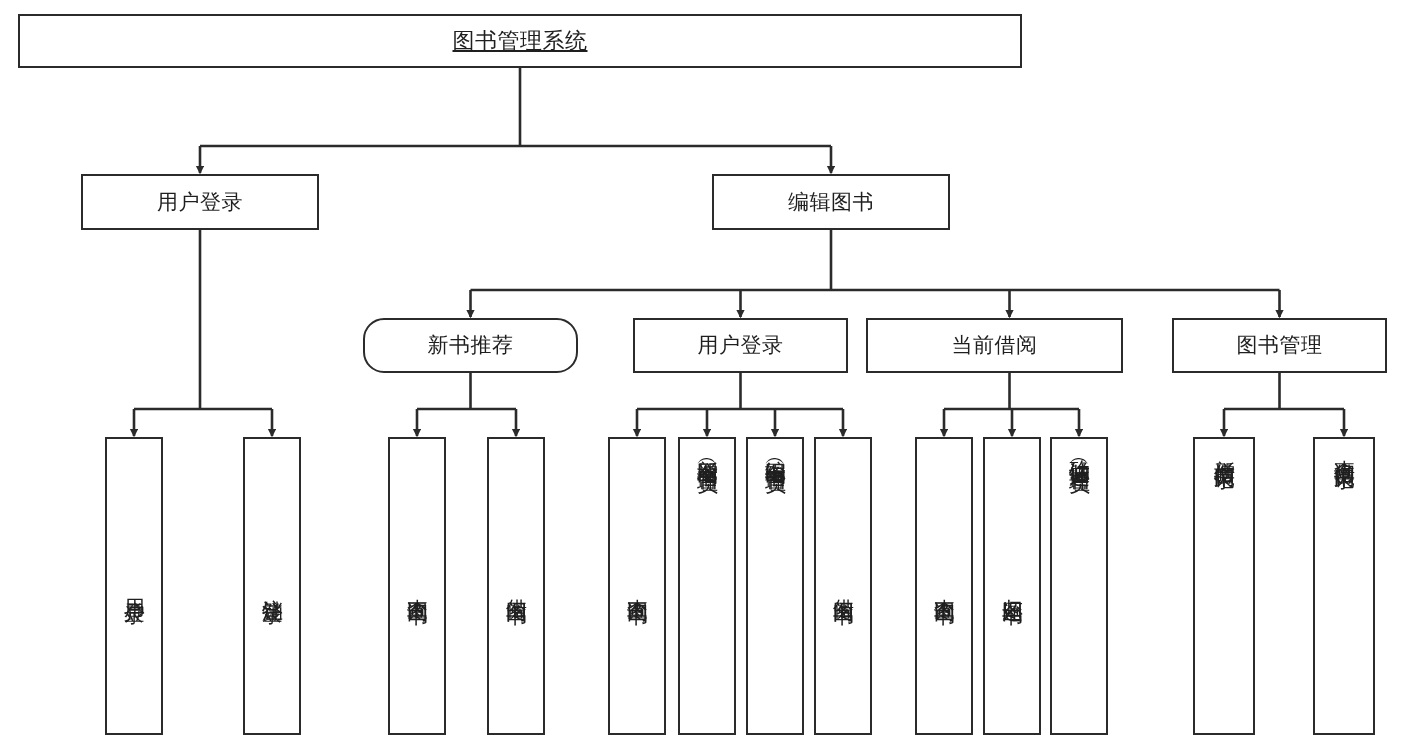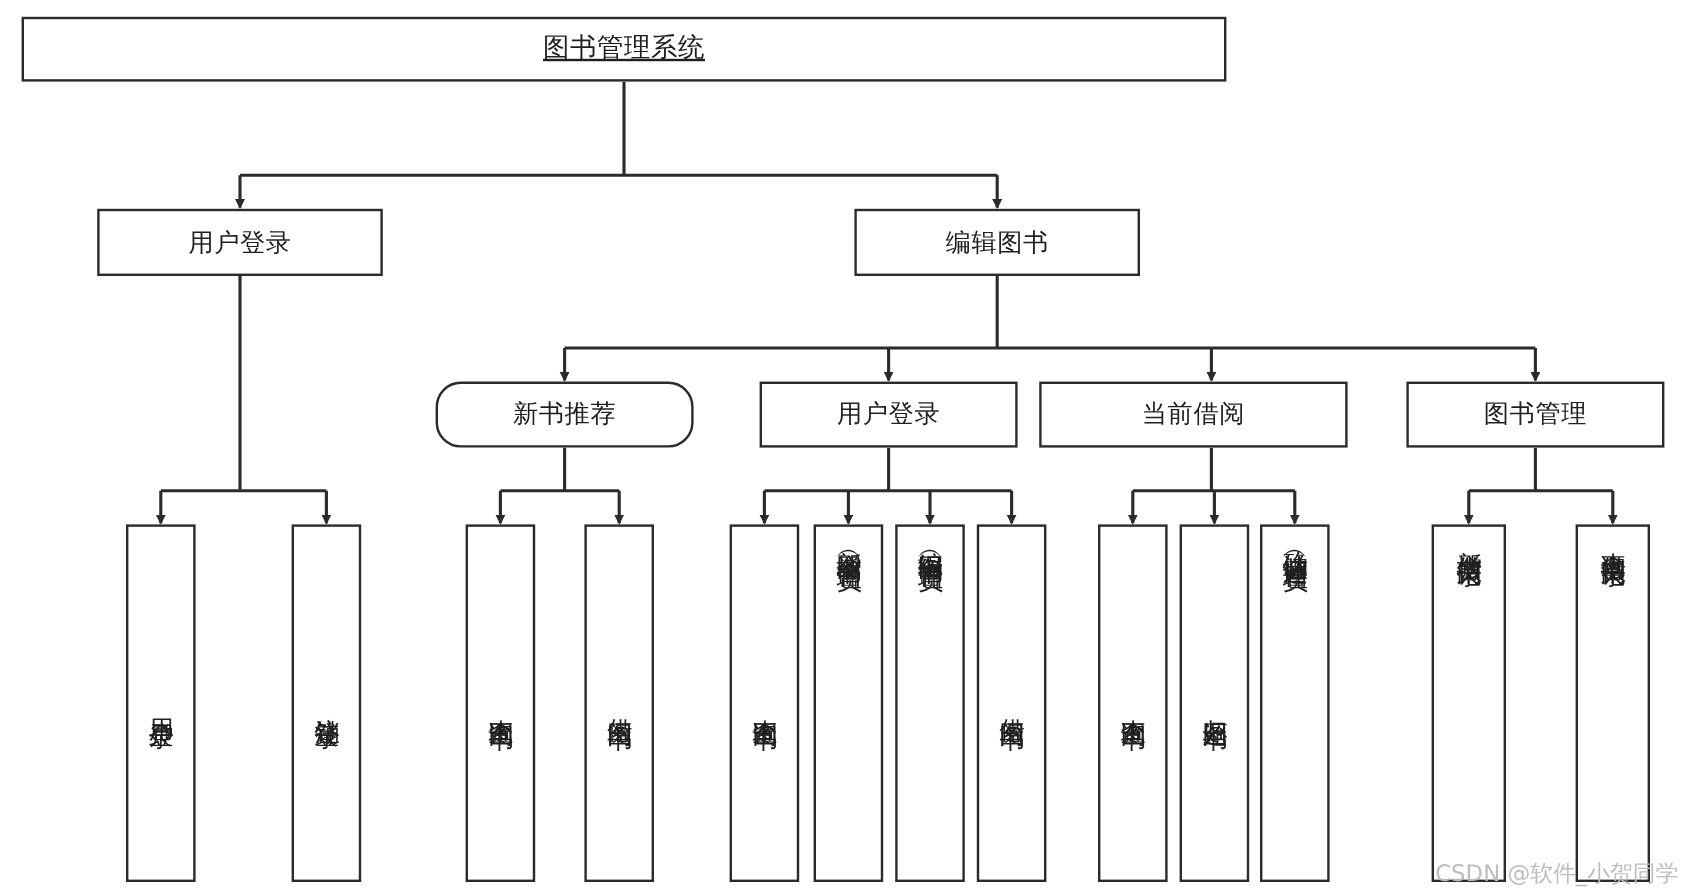--- a/index.html
+++ b/index.html
@@ -182,14 +182,13 @@
         <span class="node-label">确认归还（管理员）</span>
       </div>
       <div class="node vert" style="left: 1193px; top: 437px; width: 62px; height: 298px;">
         <span class="node-label">新增借阅记录</span>
       </div>
       <div class="node vert" style="left: 1313px; top: 437px; width: 62px; height: 298px;">
         <span class="node-label">查询借阅记录</span>
       </div>
     </div>
 
-  <div class="watermark" style="left: 1196px; top: 715px; color: rgb(189, 189, 189);">CSDN @软件_小贺同学</div>
 </div>
 
 </body></html>

